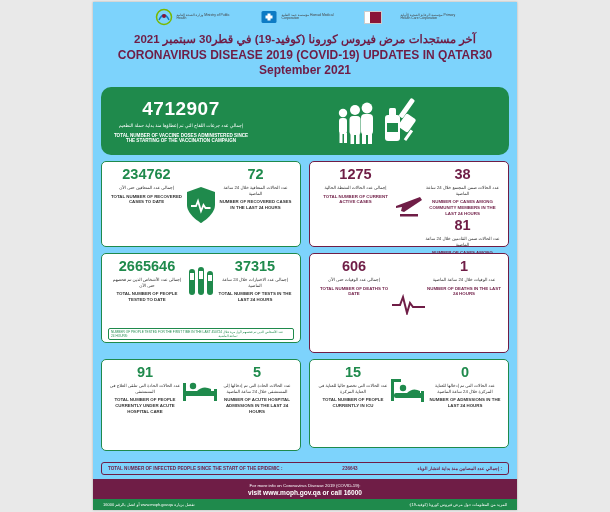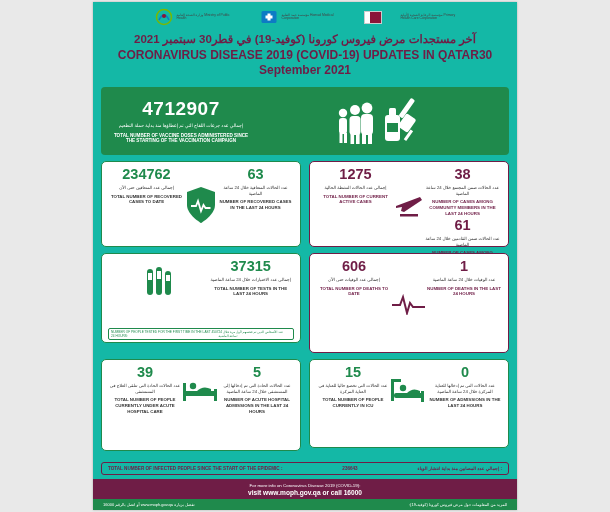--- a/index.html
+++ b/index.html
@@ -3,21 +3,21 @@
 <meta charset="utf-8">
 <style>
   html,body{margin:0;padding:0;}
   body{
     width:610px;height:512px;background:#e9e9e9;
     font-family:"Liberation Sans",sans-serif;
     overflow:hidden;
   }
   .page{
     position:absolute;left:93px;top:2px;width:424px;height:508px;
-    background:#14b8a6;box-shadow:0 0 2px rgba(0,0,0,.25);
+    background:#7dd3fc;box-shadow:0 0 2px rgba(0,0,0,.25);
     display:flex;flex-direction:column;
   }
   
   .logobar{
     height:30px;display:flex;align-items:center;justify-content:center;
     gap:26px;padding-top:4px;
   }
   .logo{display:flex;align-items:center;gap:3px;}
   .logo .mark{width:20px;height:20px;}
   .logo .ltext{font-size:3.4px;line-height:1.15;color:#444;max-width:56px;}
@@ -29,21 +29,21 @@
     text-align:center;padding:1px 10px 5px;
   }
   .headline .ar{
     direction:rtl;font-size:11.5px;font-weight:bold;color:#6f1d46;letter-spacing:0px;
   }
   .headline .en{
     font-size:12px;font-weight:bold;color:#6f1d46;margin-top:1px;
   }
   
   .greenband{
-    margin:3px 8px 0;background:#1f8a4c;border-radius:4px;
+    margin:3px 8px 0;background:#1f8a4c;border-radius:10px;
     display:flex;align-items:center;justify-content:space-between;
     padding:7px 10px;color:#fff;height:68px;box-sizing:border-box;
   }
   .gb-col{width:140px;text-align:center;}
   .gb-num{font-size:19px;font-weight:bold;letter-spacing:.5px;}
   .gb-ar{font-size:4.6px;direction:rtl;line-height:1.25;margin-top:3px;}
   .gb-en{font-size:4.6px;line-height:1.25;margin-top:4px;font-weight:bold;}
   .gb-art{flex:1;display:flex;align-items:center;justify-content:center;}
   
   .grid{
@@ -165,21 +165,21 @@
           <div class="ar">إجمالي عدد المتعافين حتى الآن</div>
           <div class="en">TOTAL NUMBER OF RECOVERED CASES TO DATE</div>
         </div>
         <div class="mid">
           <svg width="34" height="40" viewBox="0 0 34 40">
             <path d="M17 2 L31 7 V20 C31 30 17 38 17 38 C17 38 3 30 3 20 V7 Z" fill="#1f8a4c"></path>
             <path d="M7 21 h5 l2-5 3 10 2.5-6 2 3 h5" fill="none" stroke="#fff" stroke-width="1.8"></path>
           </svg>
         </div>
         <div class="half">
-          <div class="num">63</div>
+          <div class="num">72</div>
           <div class="ar">عدد الحالات المتعافية خلال 24 ساعة الماضية</div>
           <div class="en">NUMBER OF RECOVERED CASES IN THE LAST 24 HOURS</div>
         </div>
       </div>
 
       <div class="card purple" style="height:86px">
         <div class="half">
           <div class="num p">1275</div>
           <div class="ar">إجمالي عدد الحالات النشطة الحالية</div>
           <div class="en p">TOTAL NUMBER OF CURRENT ACTIVE CASES</div>
@@ -187,29 +187,34 @@
         <div class="mid">
           <svg width="30" height="34" viewBox="0 0 30 34">
             <path d="M2 18 L26 9 l2 3 -18 12 -3 -1 1-4 -6 1z" fill="#6f1d46"></path>
             <rect x="6" y="26" width="18" height="2.5" fill="#6f1d46"></rect>
           </svg>
         </div>
         <div class="half">
           <div class="num p">38</div>
           <div class="ar">عدد الحالات ضمن المجتمع خلال 24 ساعة الماضية</div>
           <div class="en p">NUMBER OF CASES AMONG COMMUNITY MEMBERS IN THE LAST 24 HOURS</div>
-          <div class="num p" style="margin-top:2px">61</div>
+          <div class="num p" style="margin-top:2px">81</div>
           <div class="ar">عدد الحالات ضمن القادمين خلال 24 ساعة الماضية</div>
           <div class="en p">NUMBER OF CASES AMONG TRAVELLERS IN THE LAST 24 HOURS</div>
         </div>
       </div>
     </div>
 
     <div class="row">
       <div class="card" style="height:90px">
+        <div class="half">
+          <div class="num">2665646</div>
+          <div class="ar">إجمالي عدد الأشخاص الذين تم فحصهم حتى الآن</div>
+          <div class="en">TOTAL NUMBER OF PEOPLE TESTED TO DATE</div>
+        </div>
         <div class="mid" style="align-items:flex-start;padding-top:6px">
           <svg width="32" height="34" viewBox="0 0 32 34">
             <g fill="#1f8a4c">
               <rect x="4" y="4" width="6" height="26" rx="3"></rect>
               <rect x="13" y="2" width="6" height="28" rx="3"></rect>
               <rect x="22" y="6" width="6" height="24" rx="3"></rect>
             </g>
             <g fill="#ffffff">
               <rect x="5" y="8" width="4" height="7"></rect>
                 <rect x="14" y="6" width="4" height="8"></rect>
@@ -244,21 +249,21 @@
           <div class="num p">1</div>
           <div class="ar">عدد الوفيات خلال 24 ساعة الماضية</div>
           <div class="en p">NUMBER OF DEATHS IN THE LAST 24 HOURS</div>
         </div>
       </div>
     </div>
 
     <div class="row">
       <div class="card" style="height:92px">
         <div class="half">
-          <div class="num">39</div>
+          <div class="num">91</div>
           <div class="ar">عدد الحالات الحادة التي تتلقى العلاج في المستشفى</div>
           <div class="en">TOTAL NUMBER OF PEOPLE CURRENTLY UNDER ACUTE HOSPITAL CARE</div>
         </div>
         <div class="mid" style="align-items:flex-start;padding-top:12px">
           <svg width="40" height="26" viewBox="0 0 40 26">
             <g fill="#1f8a4c">
               <rect x="2" y="6" width="3" height="18"></rect>
               <rect x="2" y="14" width="34" height="5" rx="2"></rect>
               <rect x="33" y="12" width="3" height="12"></rect>
               <circle cx="12" cy="9" r="3.2"></circle>

